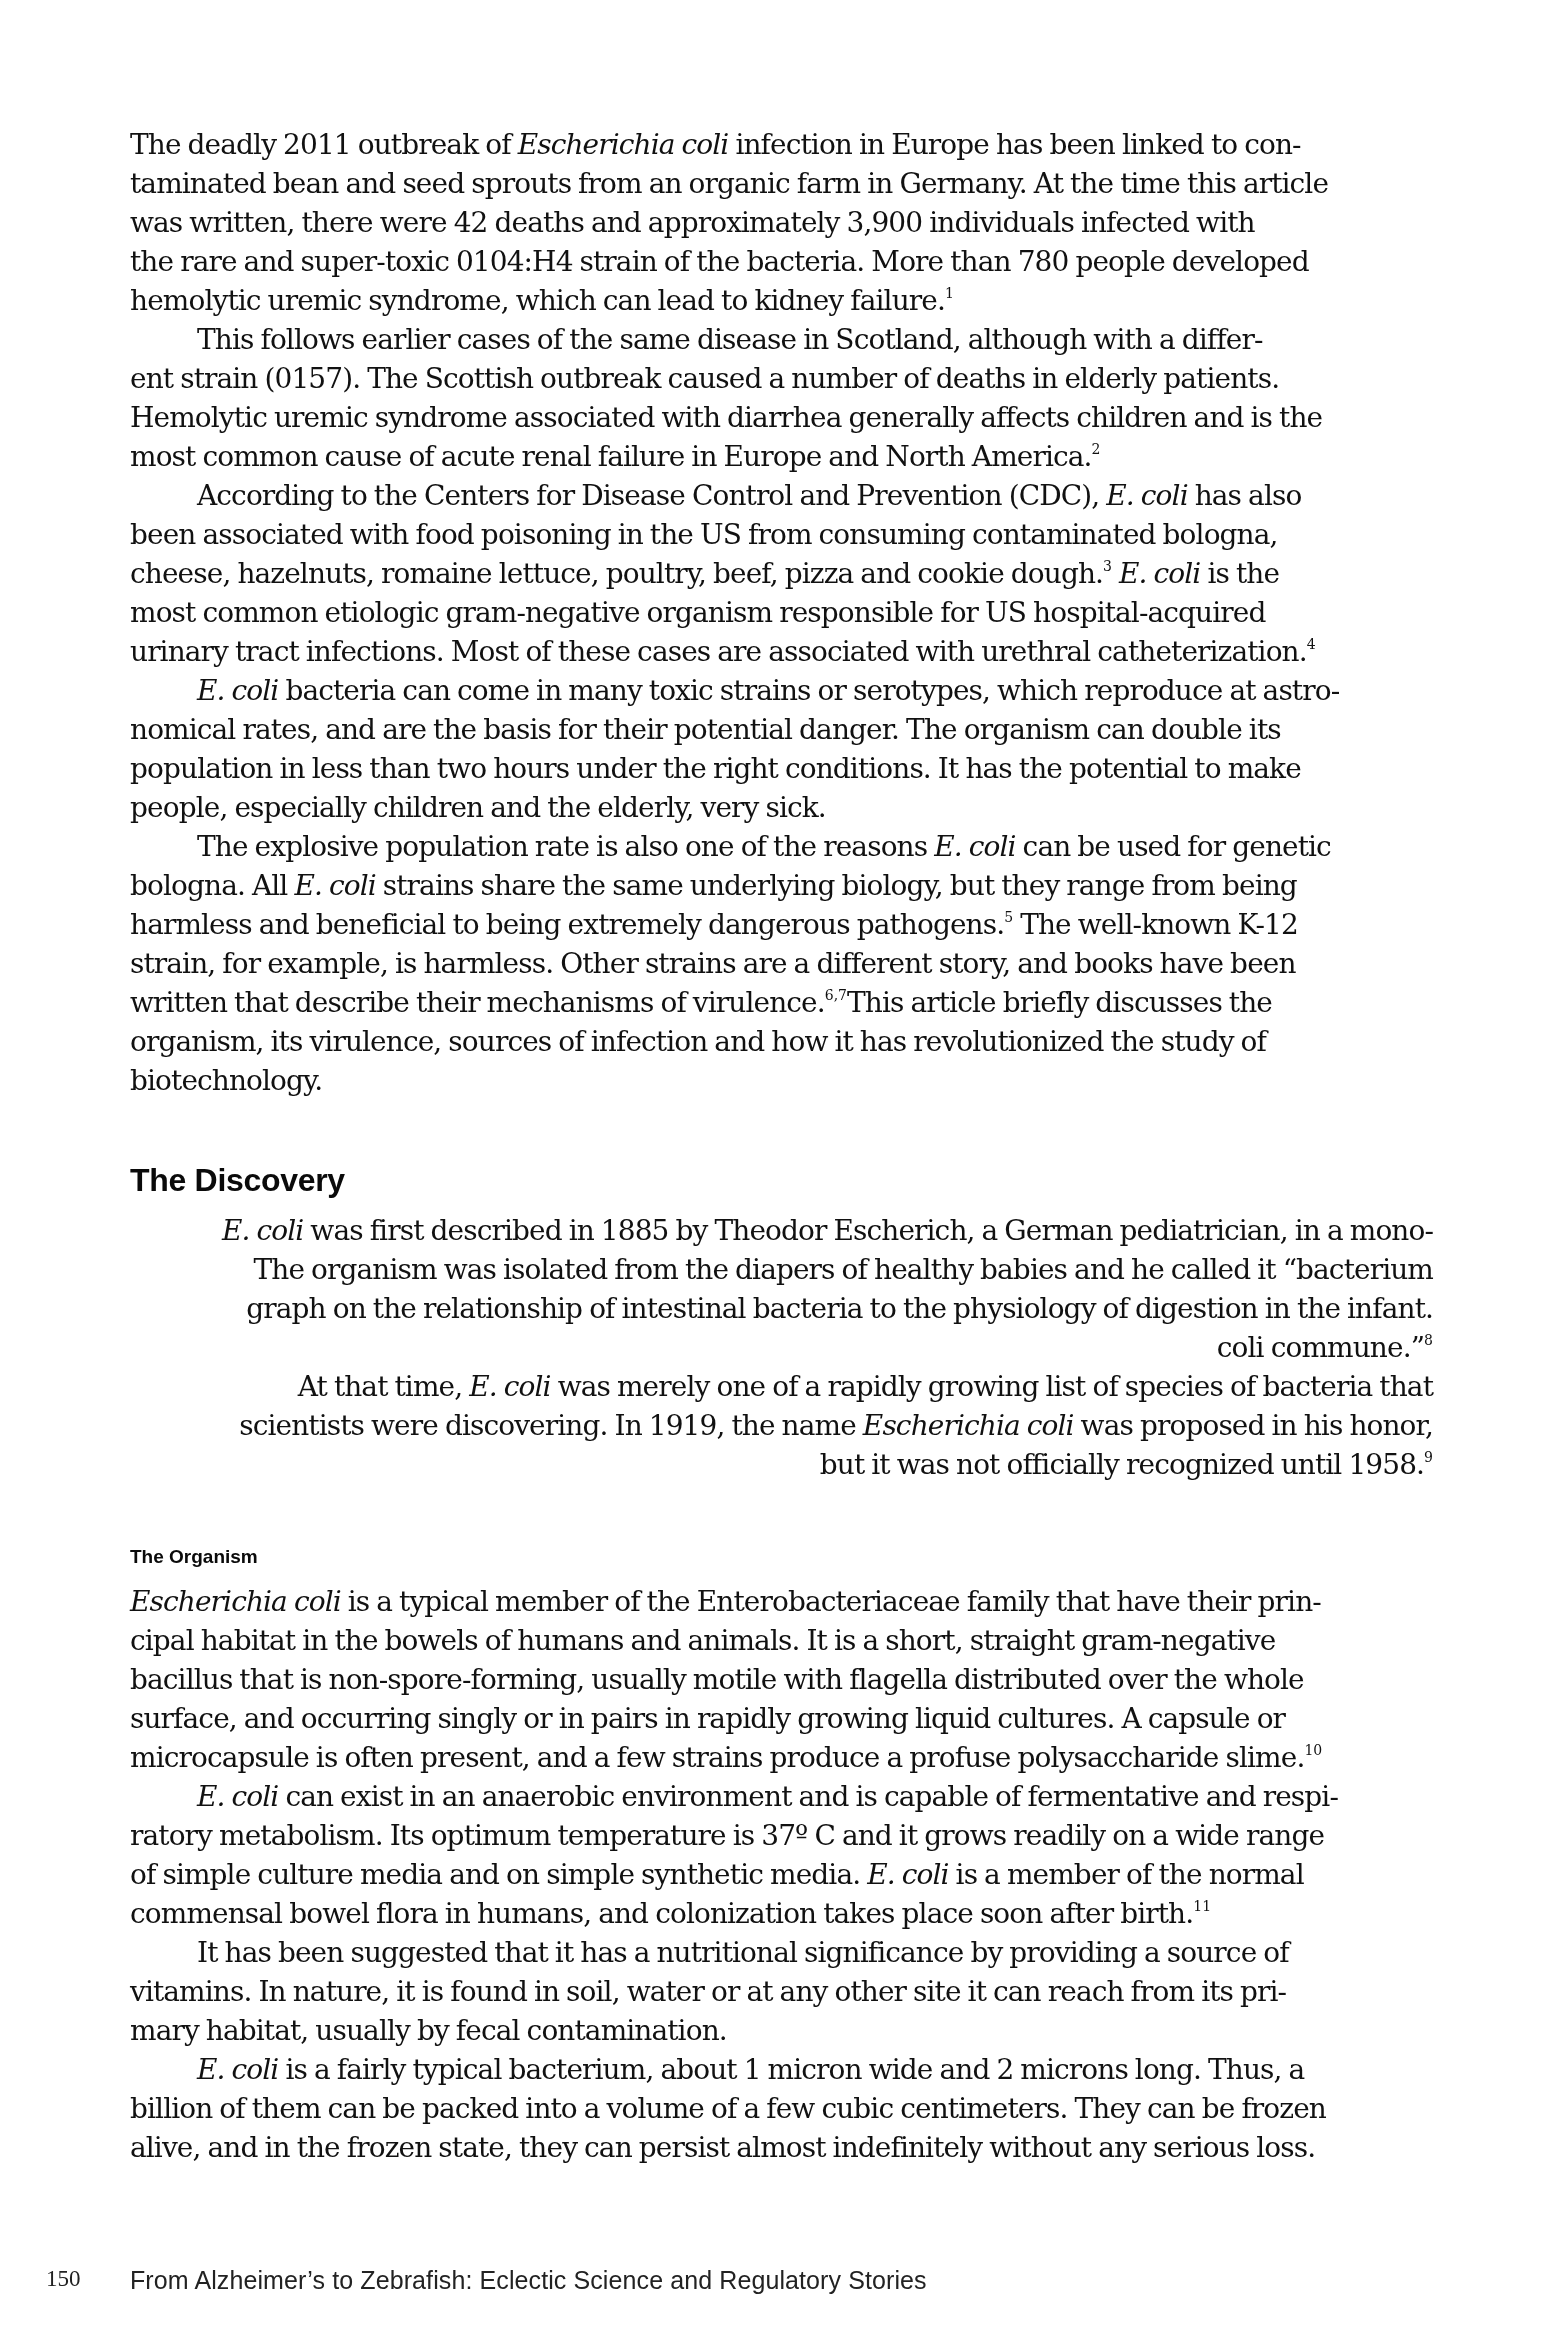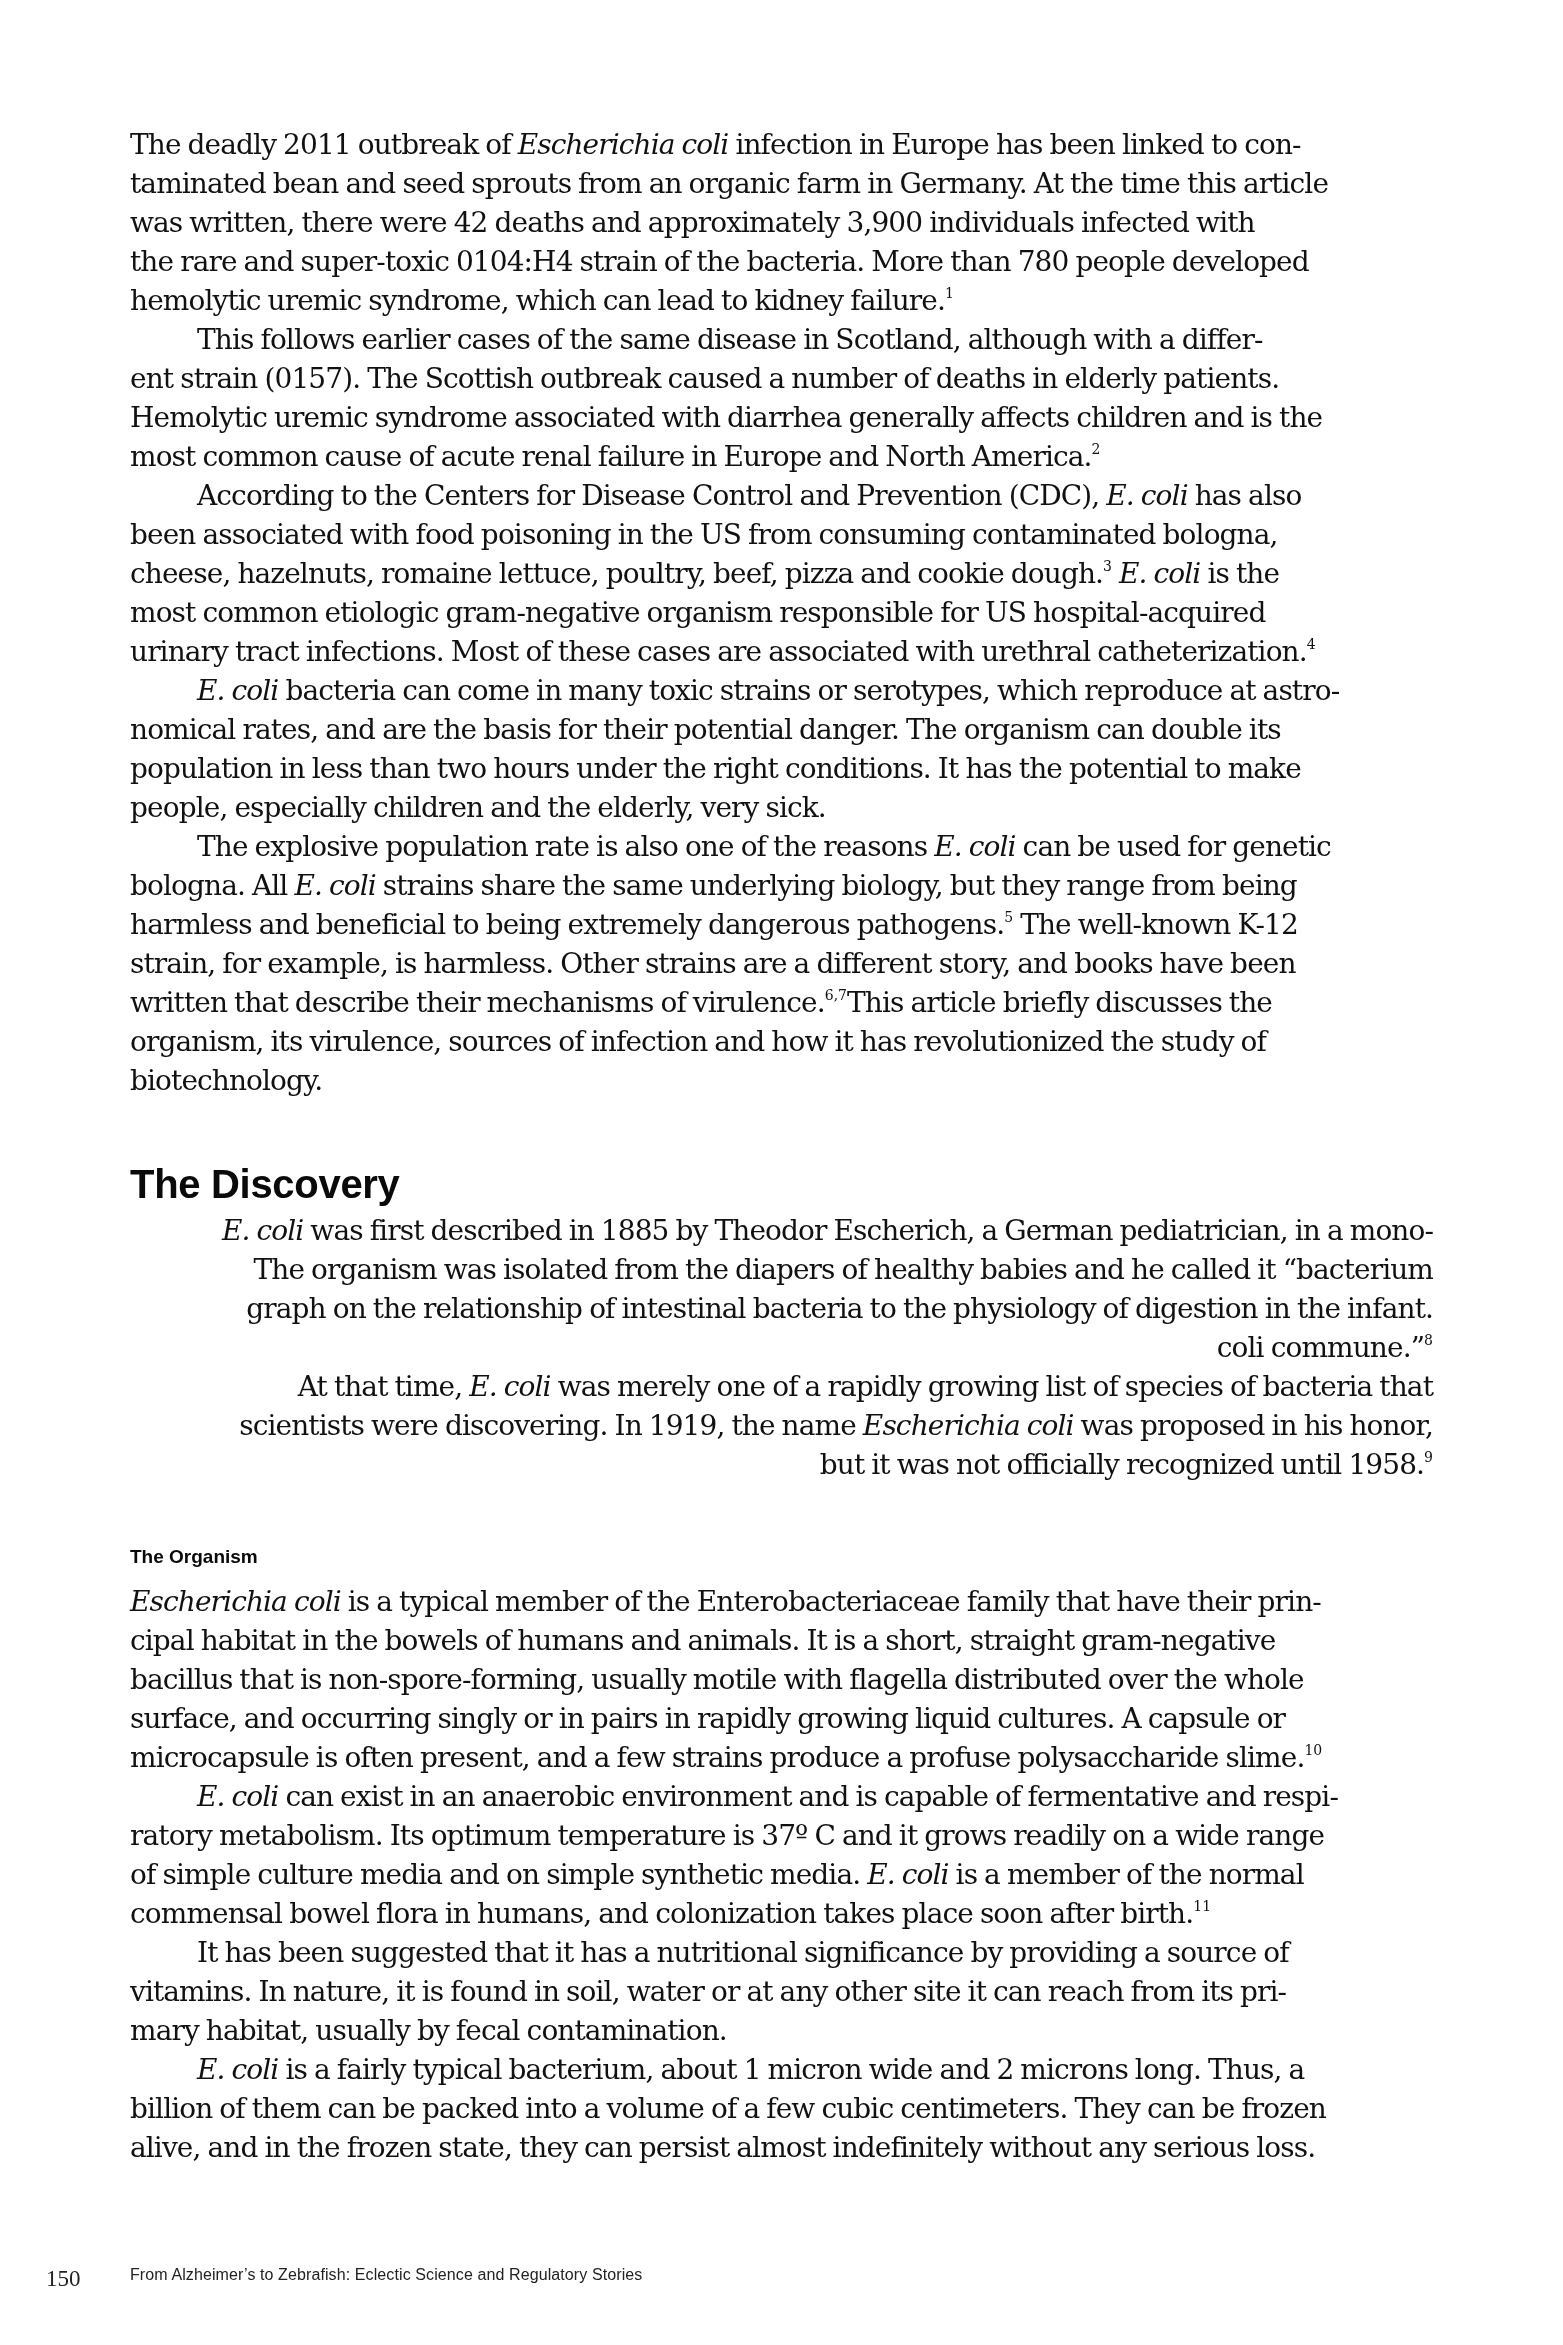--- a/index.html
+++ b/index.html
@@ -14,21 +14,21 @@
     word-spacing: -1px;
     color: #111;
   }
   .line { display: block; white-space: nowrap; height: 39px; }
   .line.indent { padding-left: 67px; }
   .body-text sup { font-size: 0.5em; vertical-align: 0.85em; line-height: 0; letter-spacing: 0; }
   .body-text i { font-style: italic; }
   .h2 {
     font-family: "Liberation Sans", "DejaVu Sans", sans-serif;
     font-weight: bold;
-    font-size: 40px;
+    font-size: 32px;
     letter-spacing: -0.3px;
     line-height: 1;
     color: #0a0a0a;
     position: absolute; left: 130px;
   }
   .h3 {
     font-family: "Liberation Sans", "DejaVu Sans", sans-serif;
     font-weight: bold;
     font-size: 19px;
     line-height: 1;
@@ -36,21 +36,21 @@
     position: absolute; left: 130px;
   }
   .footer-num {
     position: absolute; left: 46px; top: 2266px;
     font-family: "Liberation Serif", "DejaVu Serif", serif;
     font-size: 23px; color: #222;
   }
   .footer-title {
     position: absolute; left: 130px; top: 2266px;
     font-family: "Liberation Sans", "DejaVu Sans", sans-serif;
-    font-size: 16px; color: #222; letter-spacing: 0.1px;
+    font-size: 25px; color: #222; letter-spacing: 0.1px;
   }
 </style>
 </head>
 <body>
 
 <div class="page">
 
   <div class="col body-text" id="intro-block" style="top:125px;">
       <div>
         <span class="line"><span>The deadly 2011 outbreak of </span><i>Escherichia coli</i><span> infection in Europe has been linked to con-</span></span>

